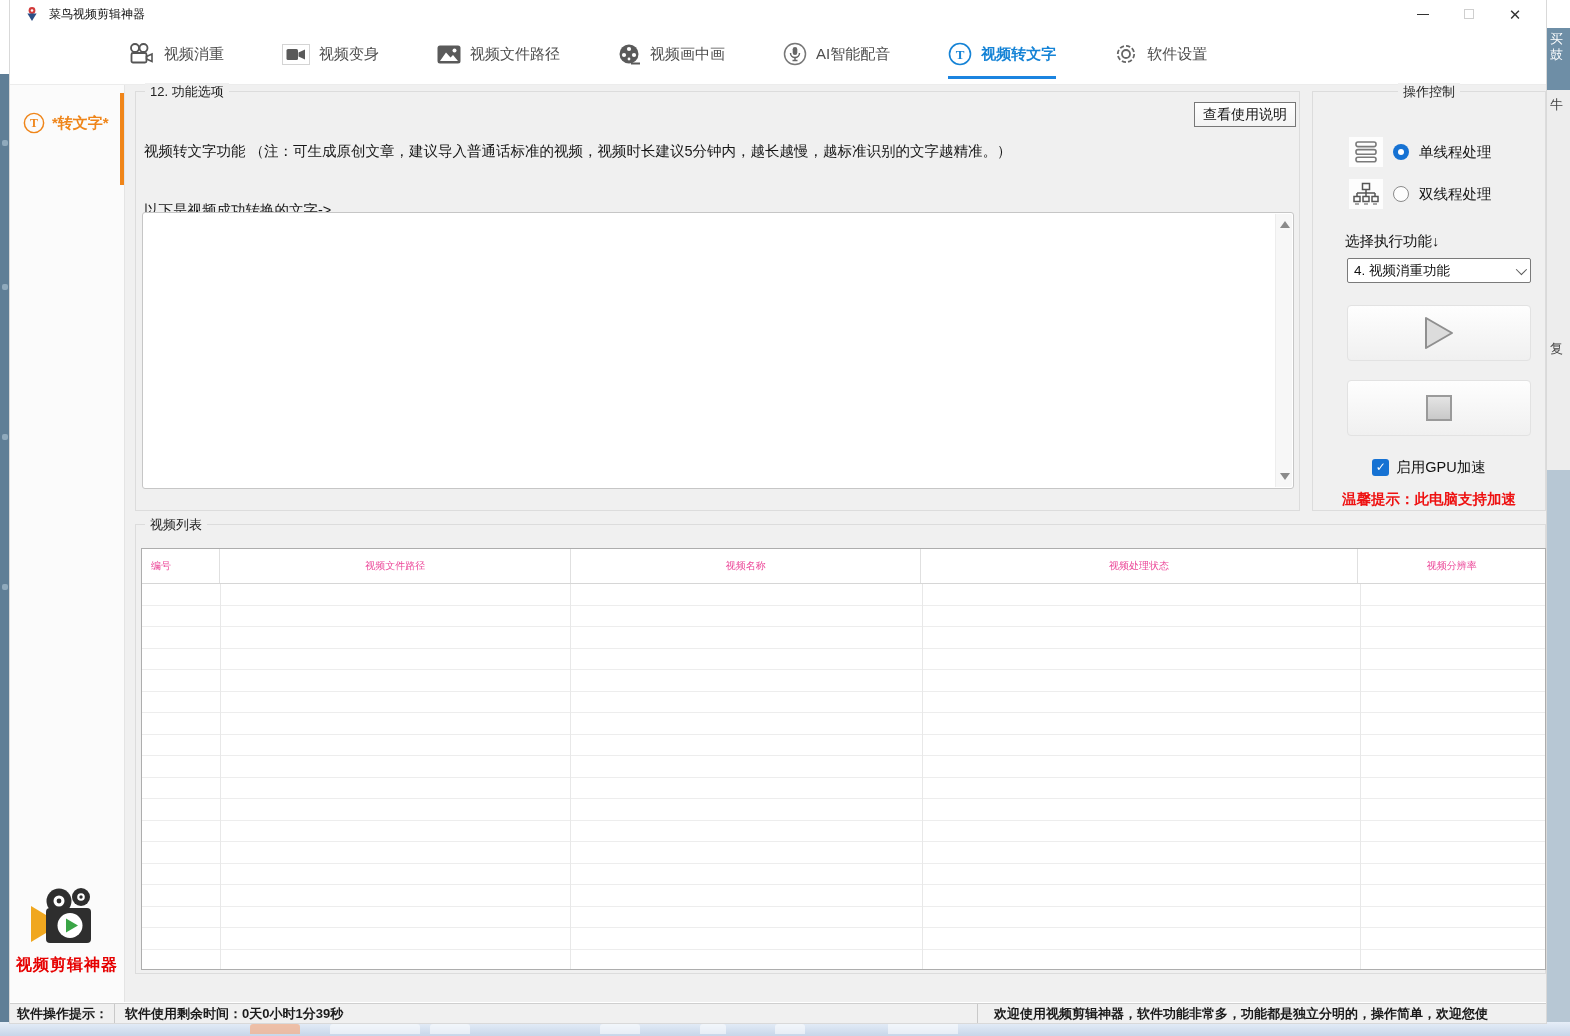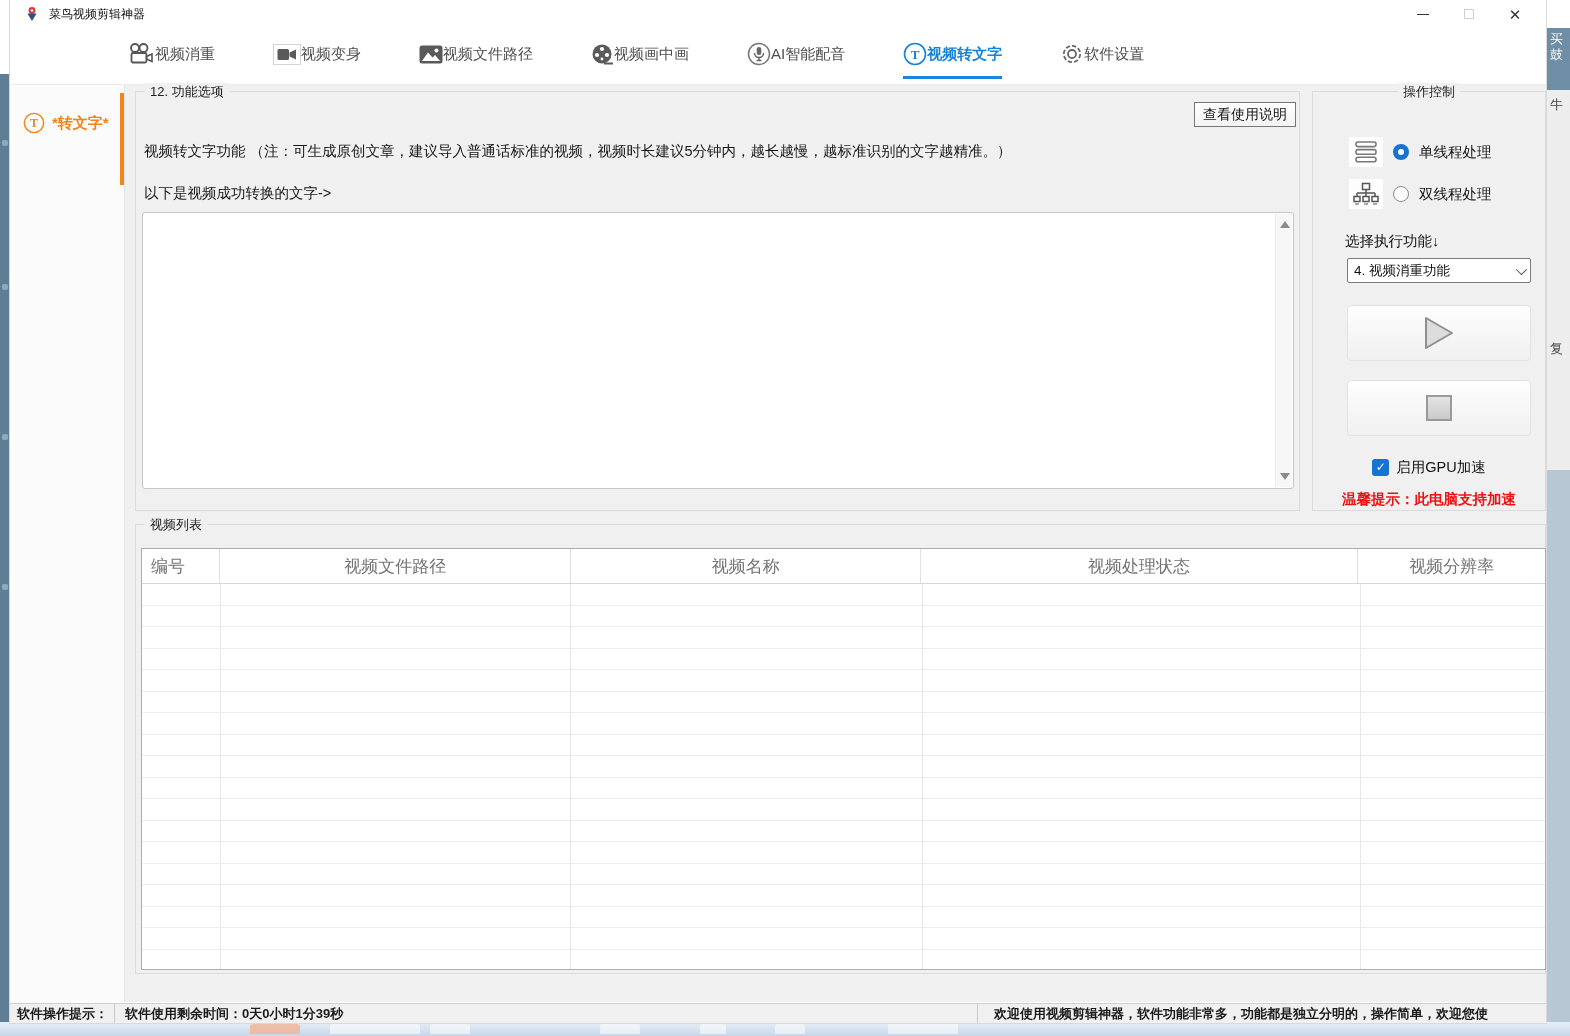--- a/index.html
+++ b/index.html
@@ -30,21 +30,21 @@
   .app-icon { width:16px; height:16px; margin-left:14px; }
   .win-title { font-size:12px; color:#111; margin-left:9px; }
   .win-controls { margin-left:auto; display:flex; align-items:center; height:100%; }
   .wc { width:46px; height:100%; display:flex; align-items:center; justify-content:center; cursor:default; }
   .wc-min i { display:block; width:12px; border-top:1.6px solid #333; }
   .wc-max i { display:block; width:10px; height:10px; border:1.4px solid #cfcfcf; }
   .wc-close { font-size:15px; color:#333; line-height:1; margin-right:8px; }
 
   
   .tabbar { height:57px; background:#fff; border-bottom:1px solid #ececec; display:flex; align-items:center; padding-left:118px; }
-  .tab { display:flex; align-items:center; gap:0; height:46px; margin-right:58px; padding-bottom:4px; cursor:pointer; }
+  .tab { display:flex; align-items:center; gap:9px; height:46px; margin-right:58px; padding-bottom:4px; cursor:pointer; }
   .tab .tlabel { font-size:15px; color:#4d4d4d; white-space:nowrap; }
   .tab.active { border-bottom:3px solid #1b84e0; padding-bottom:1px; }
   .tab.active .tlabel { color:#1583d6; font-weight:bold; }
   .ticon { display:flex; align-items:center; justify-content:center; }
   .boxed { border:1px solid #d4d4d4; background:#fff; padding:3px; }
 
   
   .workarea { position:relative; height:917px; background:#f0f0f0; }
 
   
@@ -59,21 +59,21 @@
   
   .gbox { position:absolute; border:1px solid #dcdcdc; background:#f0f0f0; }
   .gbox > .legend { position:absolute; top:-9px; left:9px; background:#f0f0f0; padding:0 5px; font-size:13px; color:#222; }
   .gbox.centered-legend > .legend { left:50%; transform:translateX(-50%); }
 
   
   .fn-box { left:125px; top:6px; width:1165px; height:420px; }
   .help-btn { position:absolute; top:10px; right:3px; width:102px; height:25px; font-size:14px; color:#111;
               background:linear-gradient(#ffffff,#f3f3f3); border:1px solid #777; display:flex; align-items:center; justify-content:center; cursor:pointer; }
   .fn-desc { position:absolute; left:8px; top:50px; font-size:14.5px; color:#161616; white-space:nowrap; }
-  .fn-result { position:absolute; left:8px; top:92px; font-size:14.5px; color:#161616; }
+  .fn-result { position:absolute; left:8px; top:109px; font-size:14.5px; color:#161616; }
   .fn-textarea { position:absolute; left:6px; top:120px; width:1152px; height:277px; background:#fff;
                  border:1px solid #c6c6c6; border-radius:3px; }
   .vscroll { position:absolute; top:1px; right:1px; bottom:1px; width:17px; background:#f7f7f7; border-left:1px solid #ededed; border-radius:0 2px 2px 0; }
   .arrow-up, .arrow-down { position:absolute; left:4px; width:0; height:0; border-left:5px solid transparent; border-right:5px solid transparent; }
   .arrow-up { top:7px; border-bottom:7px solid #8a8a8a; }
   .arrow-down { bottom:7px; border-top:7px solid #8a8a8a; }
 
   
   .ctl-box { left:1302px; top:6px; width:234px; height:420px; }
   .ctl-row { position:absolute; left:36px; display:flex; align-items:center; gap:10px; height:32px; }
@@ -95,21 +95,21 @@
   .stop-glyph { width:26px; height:26px; background:linear-gradient(#e4e4e4,#c9c9c9); border:2px solid #9a9a9a; }
   .gpu-row { position:absolute; left:0; top:366px; width:100%; display:flex; align-items:center; justify-content:center; gap:7px; }
   .checkbox { width:17px; height:17px; background:#1672d3; border-radius:3px; color:#fff; font-size:12px; line-height:17px; text-align:center; cursor:pointer; }
   .gpu-label { font-size:14.5px; color:#111; }
   .gpu-hint { position:absolute; left:0; top:398px; width:100%; text-align:center; font-size:14.5px; font-weight:bold; color:#ee1111; }
 
   
   .list-box { left:125px; top:439px; width:1411px; height:450px; }
   .vtable { position:absolute; left:5px; top:23px; width:1405px; height:422px; background:#fff; border:1px solid #adadad; }
   .thead { position:relative; display:flex; height:35px; border-bottom:1px solid #d6d6d6; }
-  .th { font-size:17px; color:#737373; display:flex; align-items:center; justify-content:center; border-right:1px solid #e0e0e0; }
+  .th { font-size:10px; color:#ec4899; display:flex; align-items:center; justify-content:center; border-right:1px solid #e0e0e0; }
   .th:first-child { justify-content:flex-start; padding-left:9px; }
   .th:last-child { border-right:none; }
   .tbody { position:absolute; left:0; top:35px; right:0; bottom:0; overflow:hidden; }
   .trow { height:21.5px; border-bottom:1px solid #ededed; }
   .colsep { position:absolute; top:0; bottom:0; width:1px; background:#e8e8e8; }
 
   
   .statusbar { position:absolute; left:0; top:1003px; width:100%; height:20px; background:#f0f0f0;
                border-top:1px solid #cfcfcf; display:flex; align-items:center; font-size:13px; font-weight:bold; color:#1a1a1a; }
   .sb-prefix { padding:0 6px 0 7px; border-right:1px solid #c9c9c9; height:100%; display:flex; align-items:center; white-space:nowrap; }
@@ -250,20 +250,35 @@
           <span class="tcirc">
             <svg width="22" height="22" viewBox="0 0 24 24">
               <circle cx="12" cy="12" r="10.5" fill="none" stroke="#ef8519" stroke-width="1.6"></circle>
               <text x="12" y="16.5" text-anchor="middle" font-size="13" font-family="'Liberation Serif',serif" fill="#ef8519" font-weight="bold">T</text>
             </svg>
           </span>
           <span class="side-label">*转文字*</span>
         </div>
         <div class="side-accent"></div>
 
+        <div class="logo-wrap">
+          <svg width="76" height="62" viewBox="0 0 76 62" style="margin:0 auto">
+            <circle cx="30" cy="14" r="12.5" fill="#2e2e2e"></circle>
+            <circle cx="30" cy="14" r="5.5" fill="#fff"></circle>
+            <circle cx="30" cy="14" r="2.4" fill="#2e2e2e"></circle>
+            <circle cx="52" cy="10" r="9" fill="#2e2e2e"></circle>
+            <circle cx="52" cy="10" r="3.8" fill="#fff"></circle>
+            <circle cx="52" cy="10" r="1.7" fill="#2e2e2e"></circle>
+            <rect x="17" y="21" width="45" height="35" rx="4" fill="#2e2e2e"></rect>
+            <polygon points="17,28 2,19 2,55 17,46" fill="#f0a71f"></polygon>
+            <circle cx="41" cy="38.5" r="12.5" fill="#fff"></circle>
+            <polygon points="37,31.5 49,38.5 37,45.5" fill="#3aa546"></polygon>
+          </svg>
+          <span class="logo-label">视频剪辑神器</span>
+        </div>
       </div>
 
       <div class="gbox fn-box">
         <span class="legend">12. 功能选项</span>
         <div class="help-btn">查看使用说明</div>
         <div class="fn-desc">视频转文字功能 （注：可生成原创文章，建议导入普通话标准的视频，视频时长建议5分钟内，越长越慢，越标准识别的文字越精准。）</div>
         <div class="fn-result">以下是视频成功转换的文字-&gt;</div>
         <div class="fn-textarea">
           <span></span>
           <div class="vscroll">

